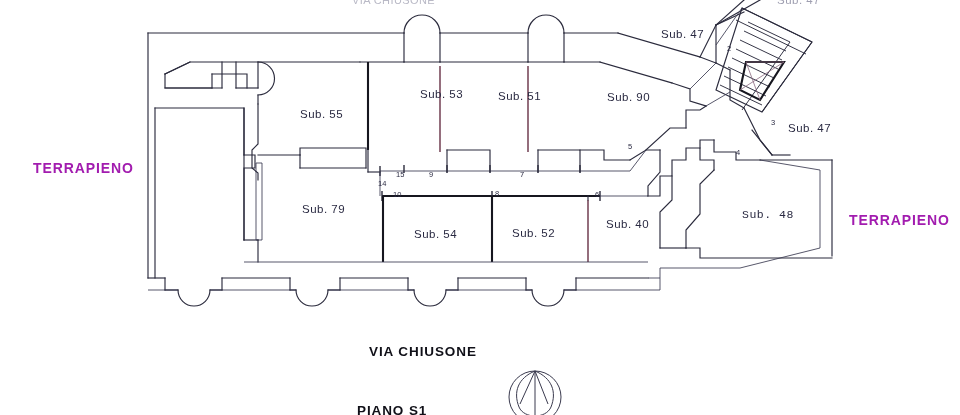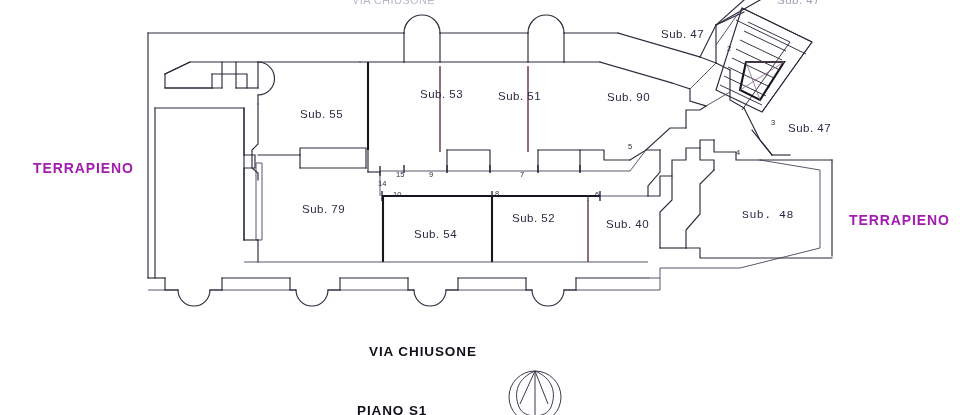--- a/index.html
+++ b/index.html
@@ -349,21 +349,21 @@
   <div class="lbl lbl-sub" style="left:300px; top:108px;text-align:right;">Sub. 55</div>
   <div class="lbl lbl-sub" style="left:420px; top:88px;">Sub. 53</div>
   <div class="lbl lbl-sub" style="left:498px; top:90px;text-align:right;">Sub. 51</div>
   <div class="lbl lbl-sub" style="left:607px; top:91px;">Sub. 90</div>
   <div class="lbl lbl-sub" style="left:661px; top:28px;">Sub. 47</div>
   <div class="lbl lbl-sub" style="left:788px; top:122px;">Sub. 47</div>
   <div class="lbl lbl-sub" style="left:777px; top:-6px; color:#9e9eb0;">Sub. 47</div>
 
   <div class="lbl lbl-sub" style="left:302px; top:203px;">Sub. 79</div>
   <div class="lbl lbl-sub" style="left:414px; top:228px;">Sub. 54</div>
-  <div class="lbl lbl-sub" style="left:512px; top:212px;">Sub. 52</div>
+  <div class="lbl lbl-sub" style="left:512px; top:227px;">Sub. 52</div>
   <div class="lbl lbl-sub" style="left:606px; top:218px;">Sub. 40</div>
   <div class="lbl lbl-sub" style="left:742px; top:208px;font-family:Liberation Mono, monospace;">Sub. 48</div>
 
   <div class="lbl lbl-num" style="left:378px; top:179px;">14</div>
   <div class="lbl lbl-num" style="left:396px; top:170px;">15</div>
   <div class="lbl lbl-num" style="left:393px; top:190px;">10</div>
   <div class="lbl lbl-num" style="left:429px; top:170px;">9</div>
   <div class="lbl lbl-num" style="left:495px; top:189px;">8</div>
   <div class="lbl lbl-num" style="left:520px; top:170px;">7</div>
   <div class="lbl lbl-num" style="left:595px; top:190px;">6</div>

